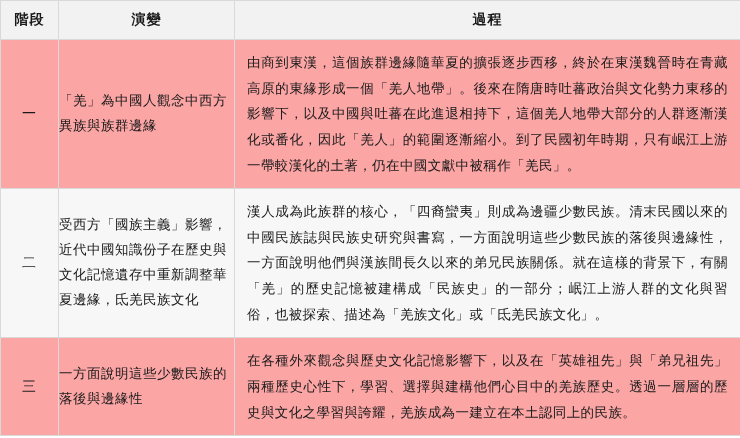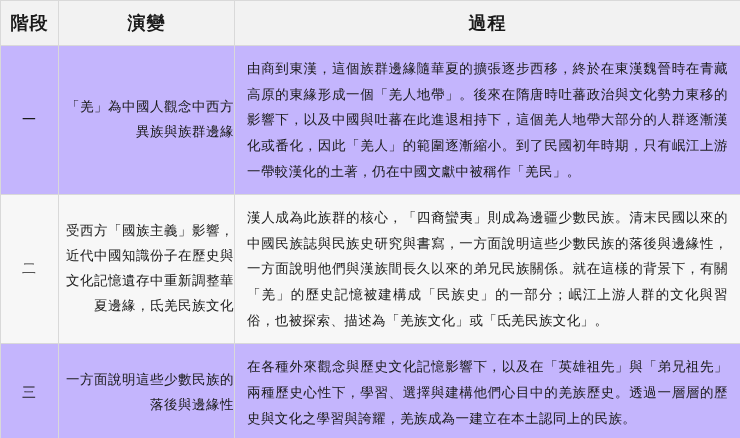--- a/index.html
+++ b/index.html
@@ -21,55 +21,55 @@
   }
   table.data-table th,
   table.data-table td {
     border: 1px solid #d9d9d9;
     vertical-align: middle;
     box-sizing: border-box;
   }
   thead th {
     background: #f2f2f2;
     font-weight: bold;
-    font-size: 18px;
+    font-size: 14px;
     text-align: center;
     padding: 10px 6px;
     letter-spacing: 1px;
   }
   col.col-stage { width: 58px; }
   col.col-change { width: 176px; }
   col.col-process { width: 506px; }
 
   td.cell-stage {
     text-align: center;
     font-size: 14px;
     padding: 8px 4px;
     letter-spacing: 1px;
   }
   td.cell-change {
-    text-align: right;
+    text-align: left;
     font-size: 13.5px;
     line-height: 1.85;
     padding: 10px 0;
     letter-spacing: 0.5px;
   }
   td.cell-process {
     text-align: justify;
     text-justify: inter-ideograph;
     font-size: 13.5px;
     line-height: 1.9;
     padding: 10px 12px;
     letter-spacing: 0.4px;
   }
   tbody tr.row-alt td {
     background: #f7f7f7;
   }
   tbody tr td {
-    background: #c4b5fd;
+    background: #fca5a5;
   }
 </style>
 </head>
 <body>
 
 <table class="data-table">
   <colgroup>
     <col class="col-stage">
     <col class="col-change">
     <col class="col-process">

